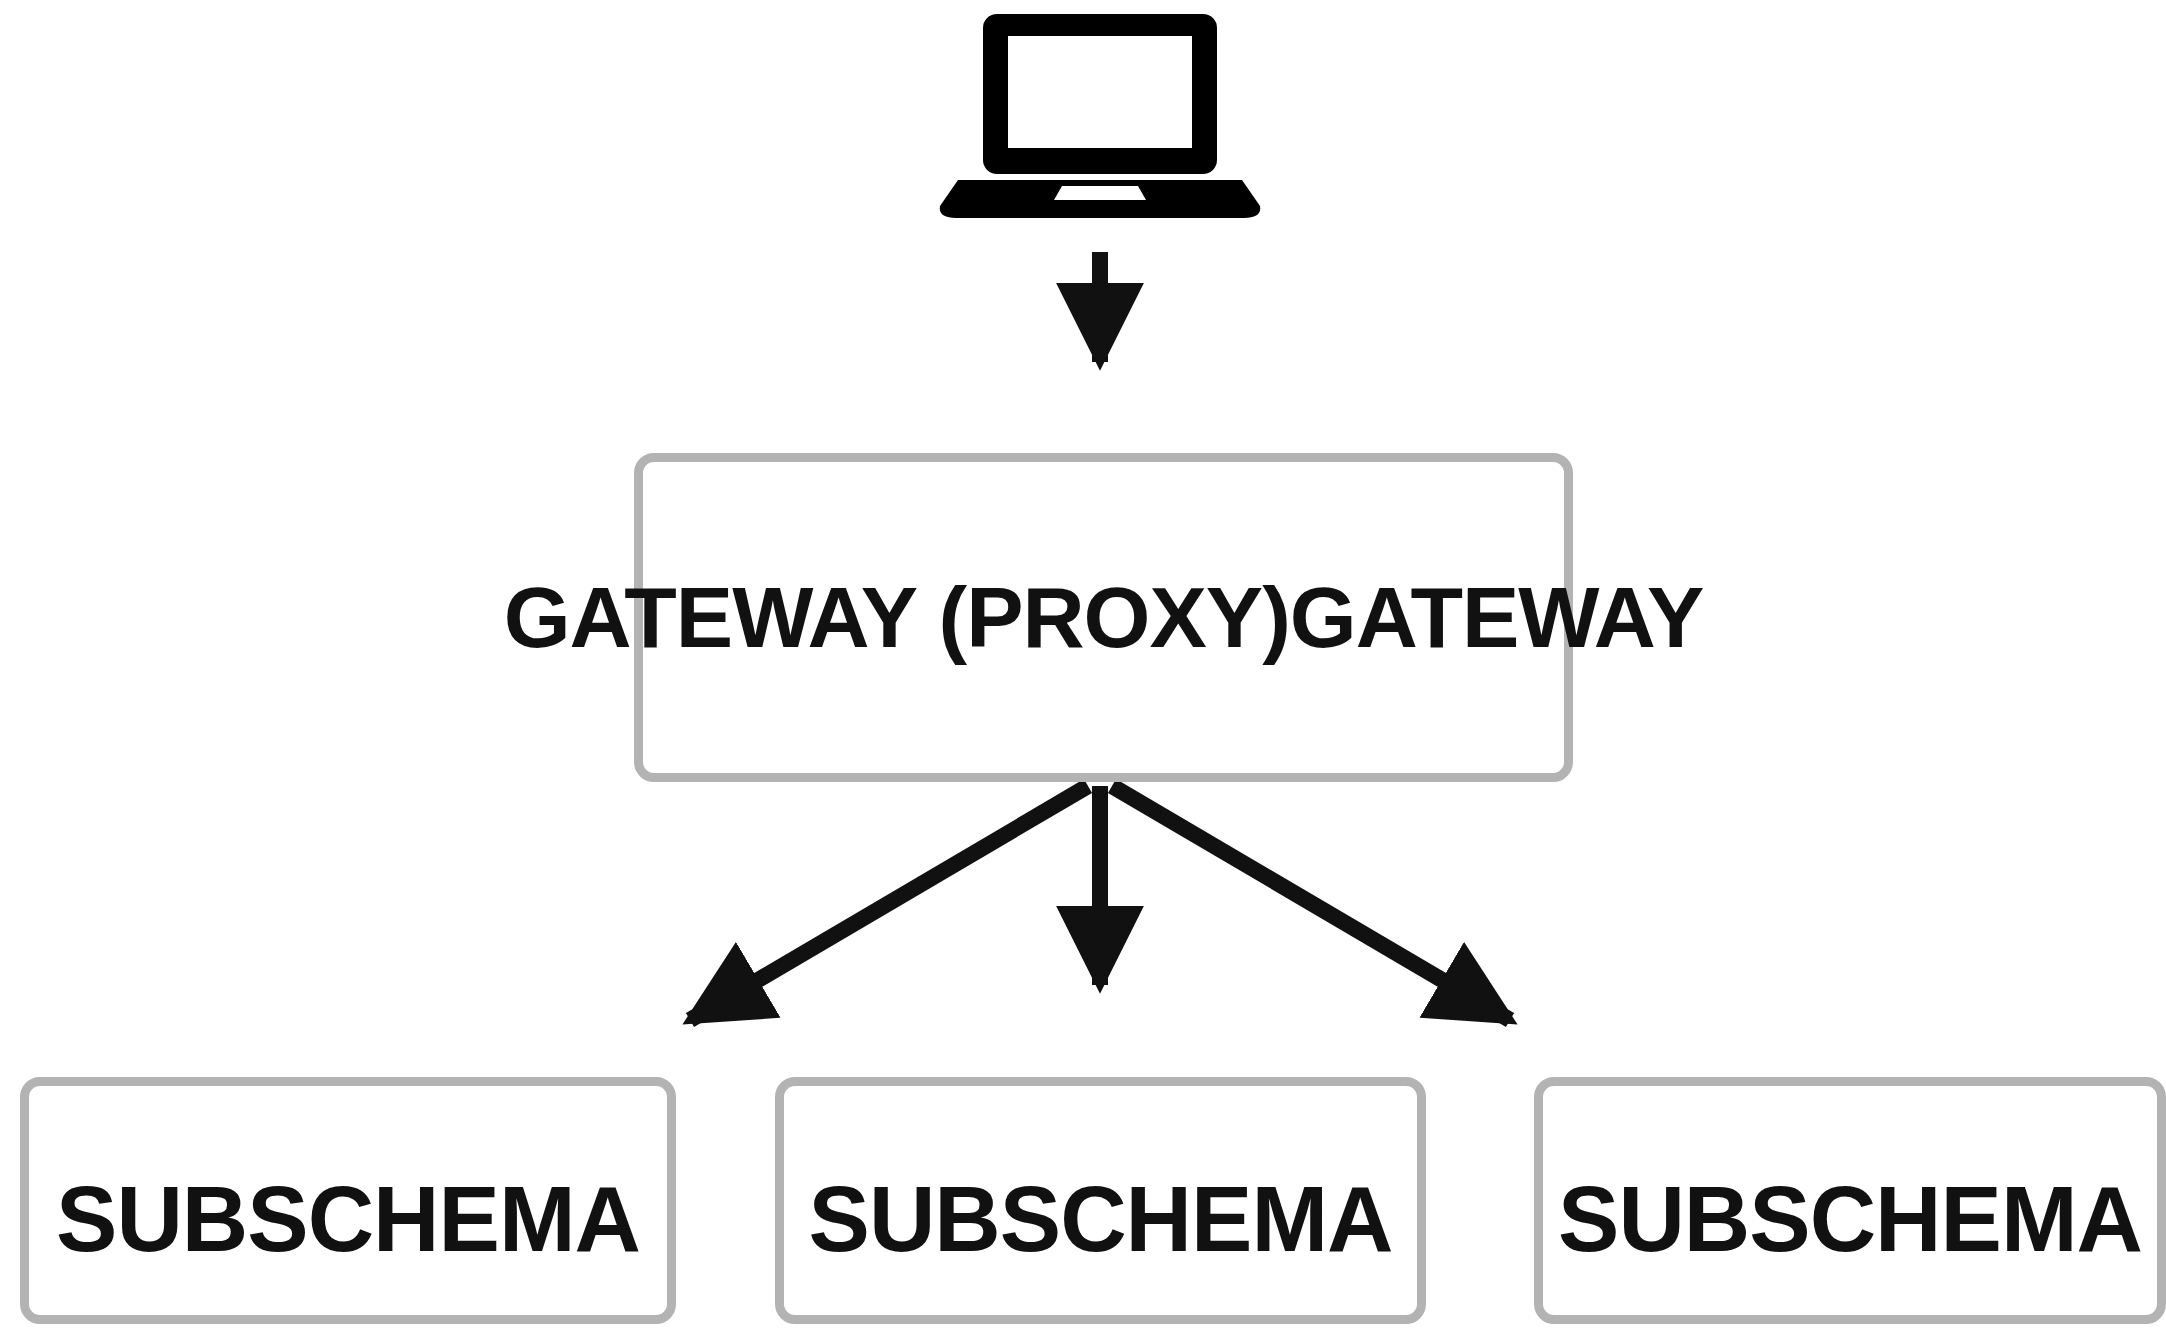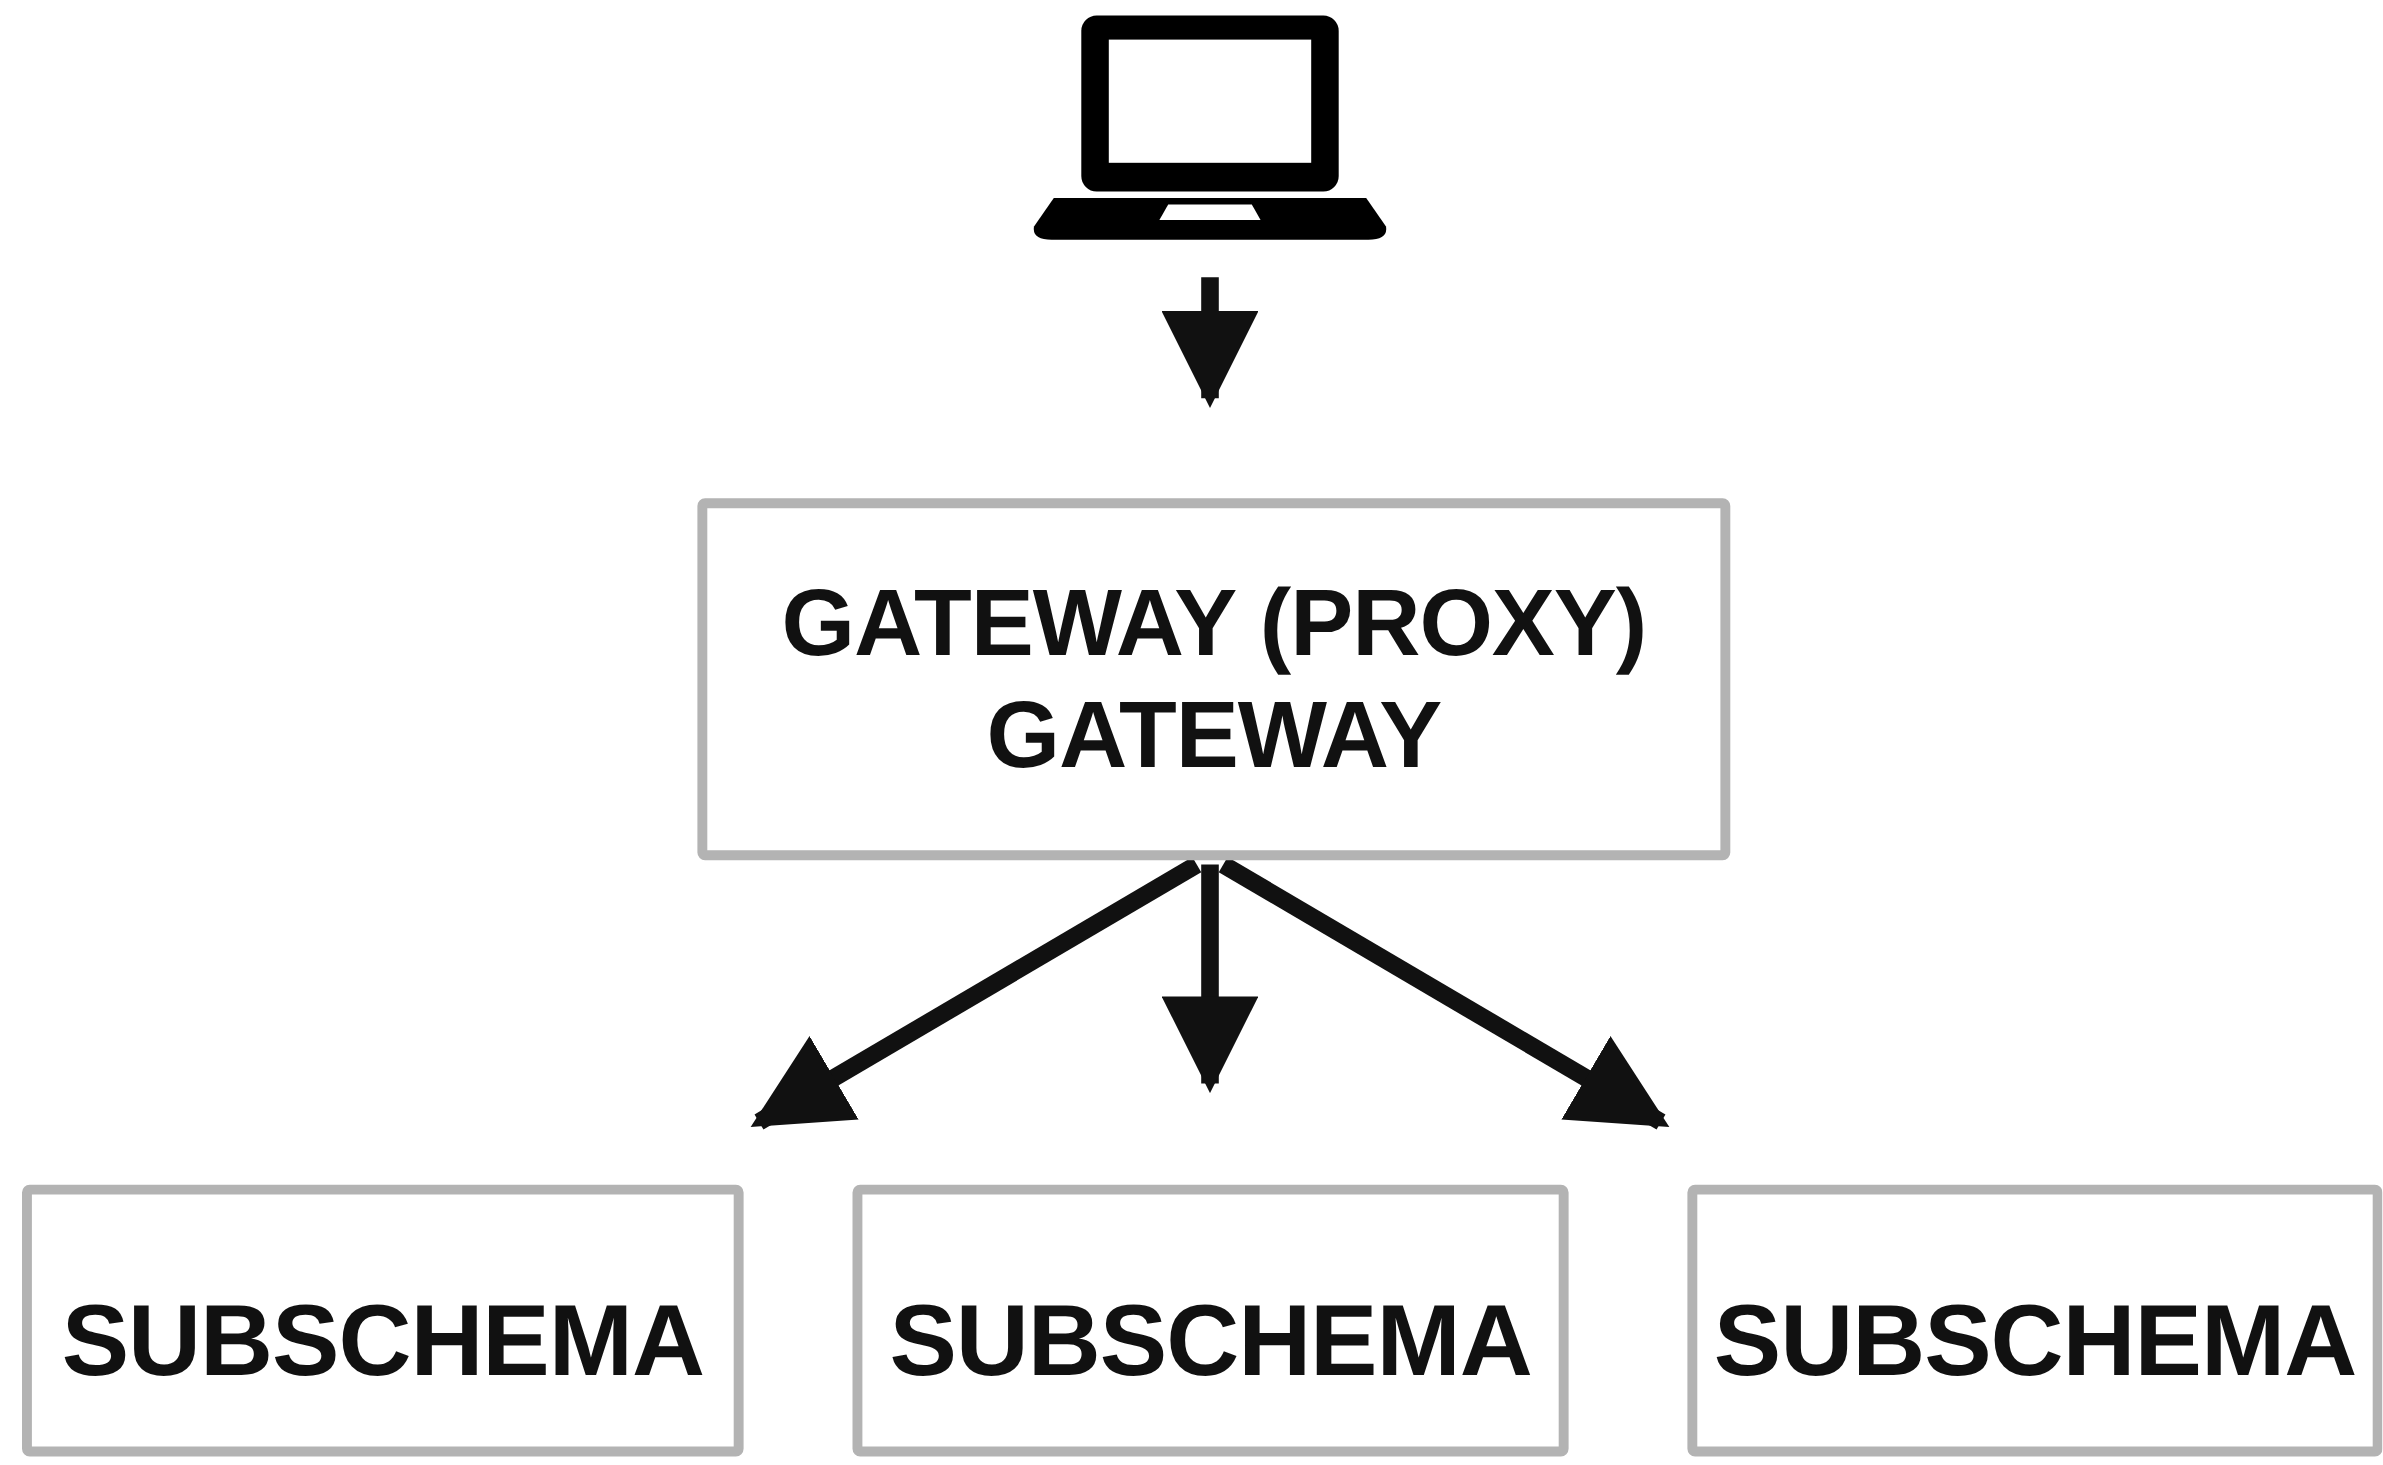--- a/index.html
+++ b/index.html
@@ -19,23 +19,23 @@
     position: absolute;
     inset: 0;
     width: 2166px;
     height: 1332px;
   }
   .node-box {
     position: absolute;
     box-sizing: border-box;
     background: #ffffff;
     border: 9px solid #b3b3b3;
-    border-radius: 7px;
+    border-radius: 20px;
     display: flex;
-    flex-direction: column;
+    flex-direction: row;
     align-items: center;
     justify-content: center;
     text-align: right;
   }
   .node-box .label {
     color: #111111;
     font-weight: 700;
     letter-spacing: -1px;
     line-height: 1.18;
     white-space: nowrap;

